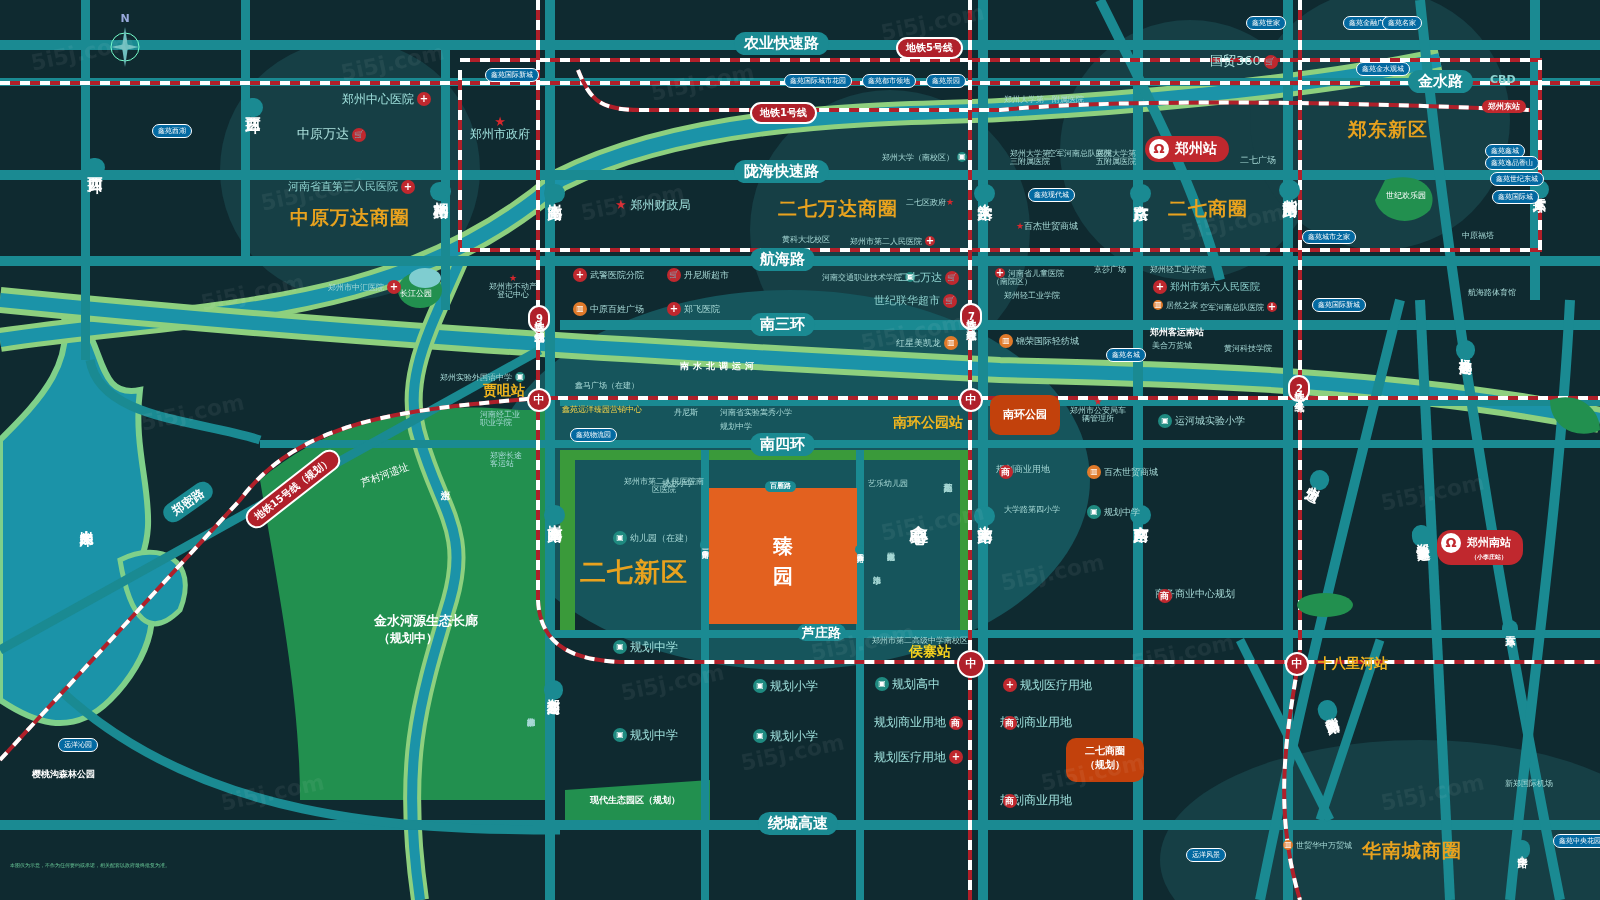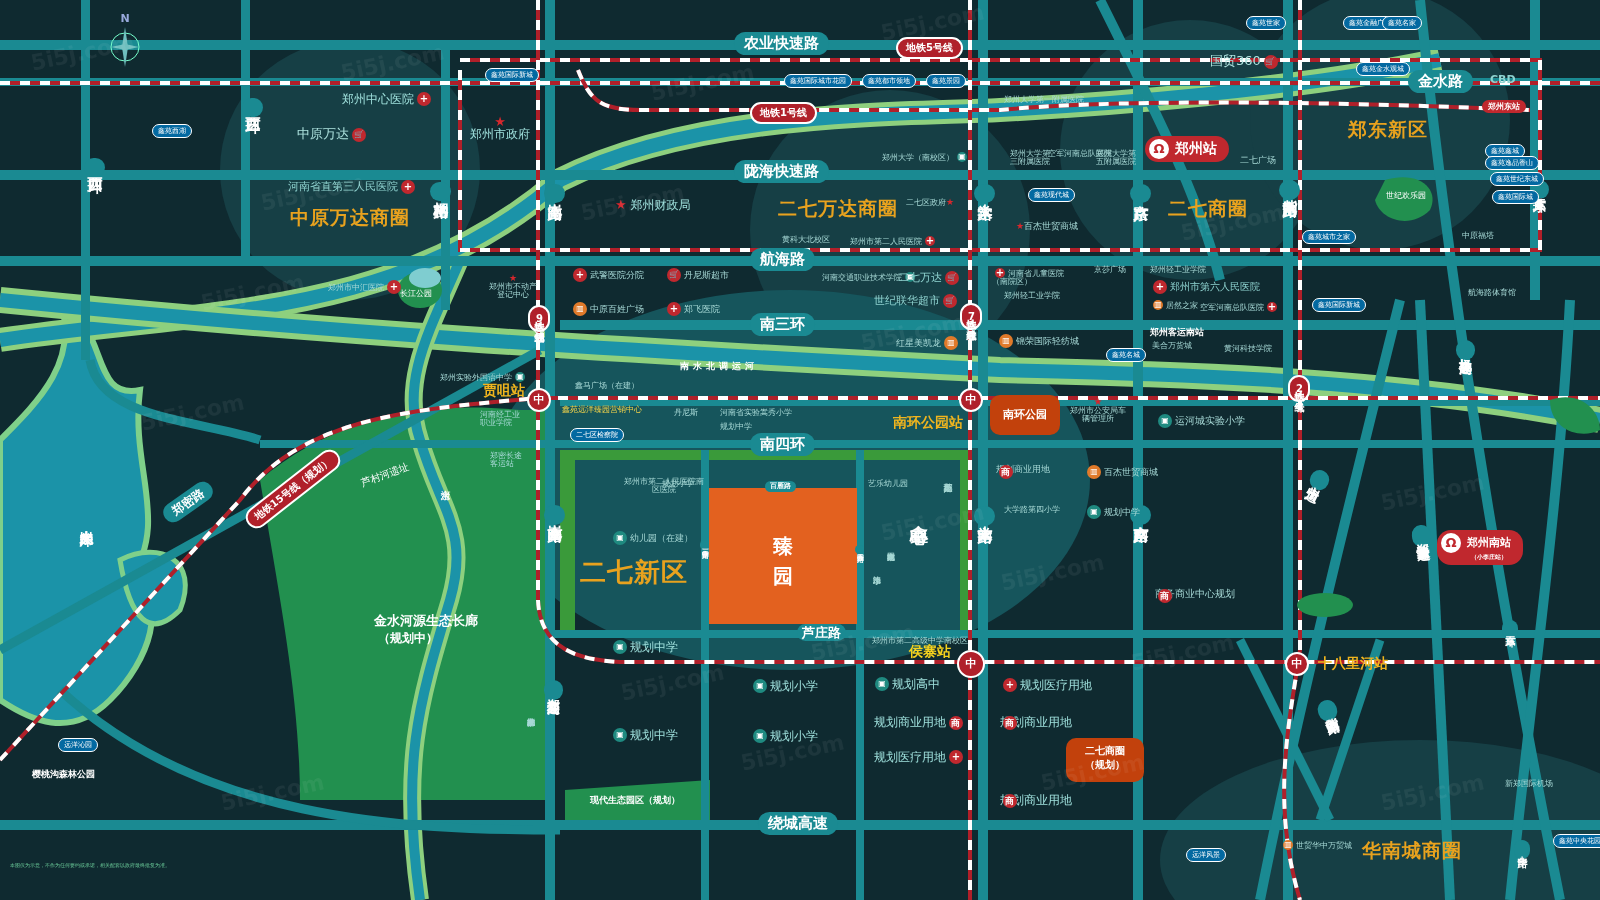--- a/index.html
+++ b/index.html
@@ -311,21 +311,21 @@
   <div class="tag" style="left:1343px;top:16px;">鑫苑金融广场</div>
   <div class="tag" style="left:1382px;top:16px;">鑫苑名家</div>
   <div class="tag" style="left:1356px;top:62px;">鑫苑金水观城</div>
   <div class="tag" style="left:1028px;top:188px;">鑫苑现代城</div>
   <div class="tag" style="left:1302px;top:230px;">鑫苑城市之家</div>
   <div class="tag" style="left:1485px;top:144px;">鑫苑鑫城</div>
   <div class="tag" style="left:1485px;top:156px;">鑫苑逸品香山</div>
   <div class="tag" style="left:1312px;top:298px;">鑫苑国际新城</div>
   <div class="tag" style="left:1106px;top:348px;">鑫苑名城</div>
   <div class="tag" style="left:152px;top:124px;">鑫苑西湖</div>
-  <div class="tag" style="left:570px;top:428px;">二七区检察院</div>
+  <div class="tag" style="left:570px;top:428px;">鑫苑物流园</div>
   <div class="tag" style="left:58px;top:738px;">远洋沁园</div>
   <div class="tag" style="left:1186px;top:848px;">远洋风景</div>
   <div class="tag" style="left:1553px;top:834px;">鑫苑中央花园</div>
   <div class="tag" style="left:1490px;top:172px;">鑫苑世纪东城</div>
   <div class="tag" style="left:1492px;top:190px;">鑫苑国际城</div>
 
   <div class="wm" style="left:30px;top:40px;">5i5j.com</div>
   <div class="wm" style="left:340px;top:50px;">5i5j.com</div>
   <div class="wm" style="left:650px;top:70px;">5i5j.com</div>
   <div class="wm" style="left:260px;top:180px;">5i5j.com</div>

